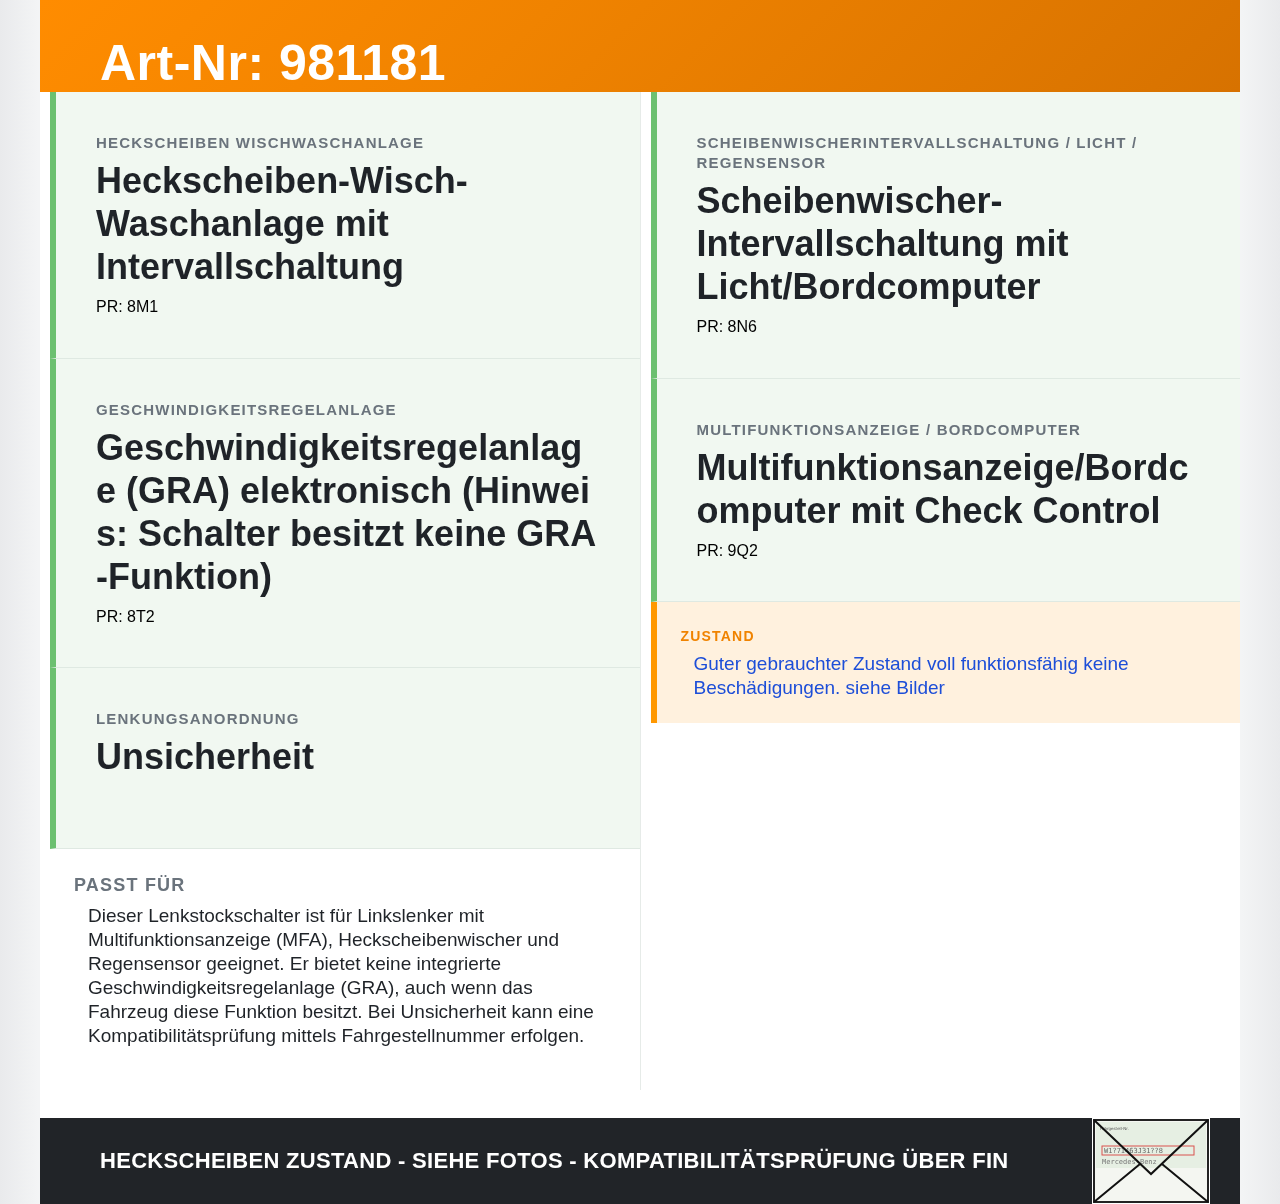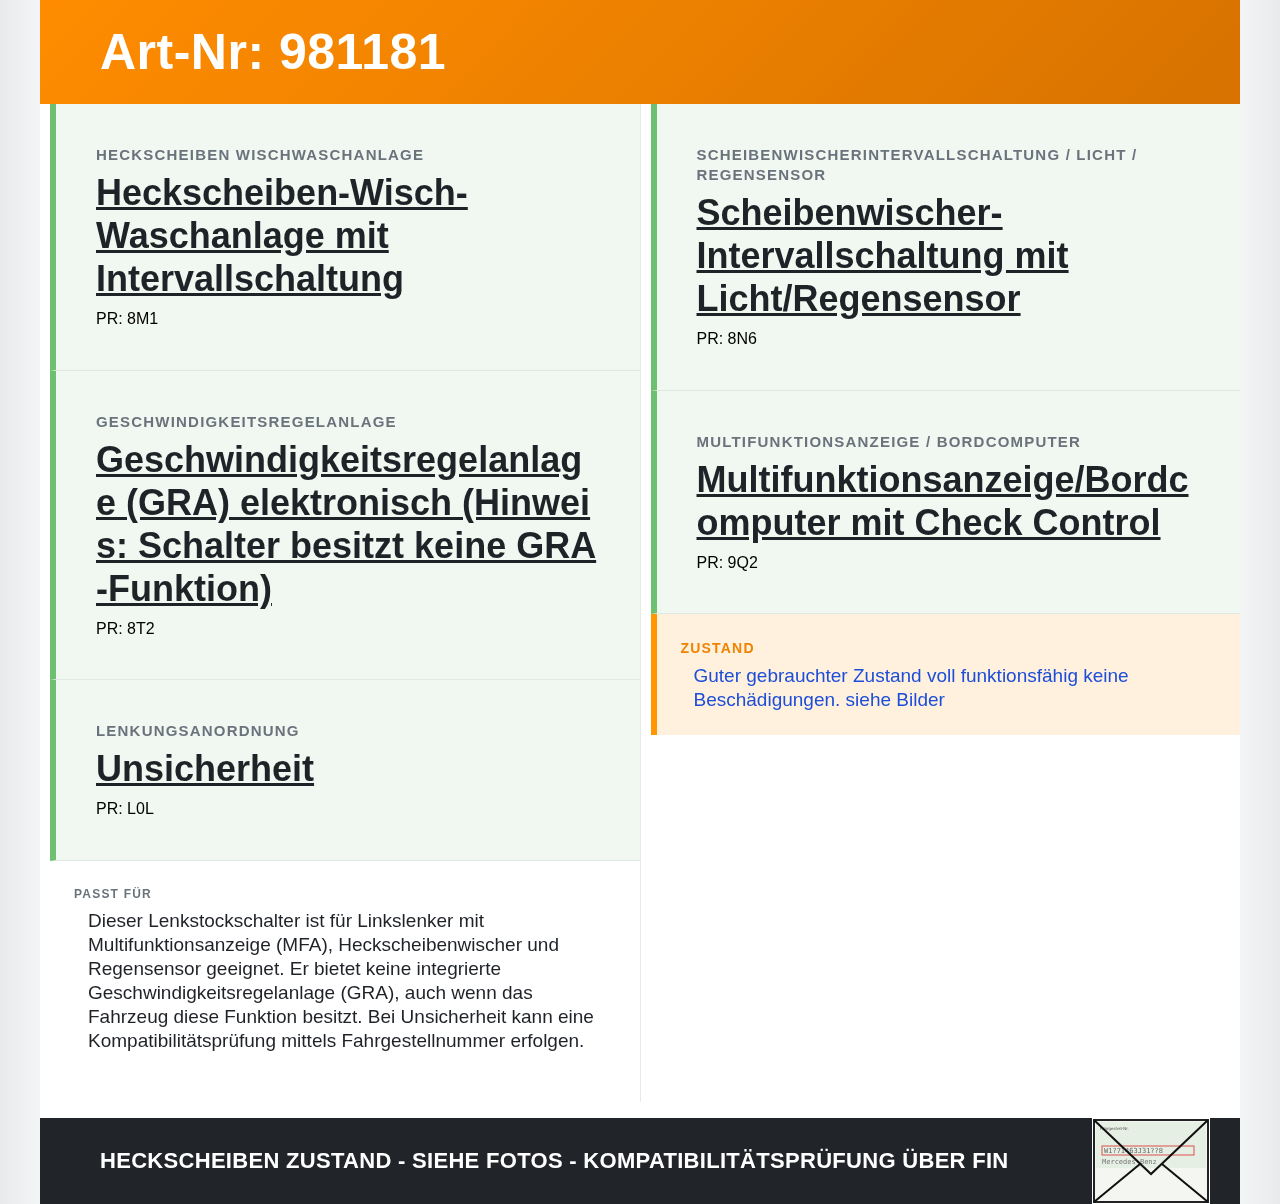--- a/index.html
+++ b/index.html
@@ -6,23 +6,23 @@
   body {
     width: 1280px; height: 1204px; overflow: hidden;
     background: linear-gradient(90deg, #e9eaec 0%, #f3f4f5 3%, #f3f4f5 97%, #e9eaec 100%);
     font-family: "Liberation Sans", "DejaVu Sans", sans-serif;
   }
   .page {
     position: absolute; left: 40px; top: 0; width: 1200px; height: 1204px;
     background: #ffffff;
   }
   .header {
-    height: 104px;
+    height: 92px;
     background: linear-gradient(135deg, #ff8c00 0%, #f08300 40%, #d77200 100%);
-    display: flex; align-items: center;
+    display: flex; align-items: flex-end;
   }
   .header h1 {
     margin: 0 0 0 60px; color: #ffffff; font-size: 50px; font-weight: 700;
     letter-spacing: 0.5px;
   }
   .cols { display: flex; }
   .col { width: 680px; padding-left: 10px; }
   .col.left { border-right: 1px solid #e6ebe8; }
   .feature {
     background: #f1f8f1;
@@ -30,35 +30,35 @@
     border-bottom: 1px solid #dfe9e2;
     padding: 41px 40px 40px 40px;
     box-sizing: border-box;
   }
   .cat {
     font-size: 15px; font-weight: 700; color: #6a737c; letter-spacing: 1.2px;
     text-transform: uppercase; line-height: 20px;
   }
   .title {
     font-size: 36px; font-weight: 700; color: #1f2328; line-height: 43px;
-    margin-top: 6px; word-break: break-all; text-decoration: underline;
+    margin-top: 6px; word-break: break-all;
   }
   .pr { font-size: 16px; color: #000000; margin-top: 10px; }
   .zustand {
     background: #fff1de; border-left: 6px solid #ff9800;
     padding: 26px 24px 24px 24px; height: 121px; box-sizing: border-box;
   }
   .zustand .zlabel {
     font-size: 14px; font-weight: 700; color: #f08300; letter-spacing: 1.2px;
   }
   .zustand .ztext {
     font-size: 19px; color: #1d4ed8; line-height: 24px; margin-top: 8px; margin-left: 13px;
   }
   .passt { padding: 26px 24px 24px 24px; height: 241px; box-sizing: border-box; }
-  .passt .plabel { font-size: 12px; font-weight: 700; color: #6a737c; letter-spacing: 1.2px; }
+  .passt .plabel { font-size: 18px; font-weight: 700; color: #6a737c; letter-spacing: 1.2px; }
   .passt .ptext { font-size: 19px; color: #1f2328; line-height: 24px; margin-top: 8px; margin-left: 14px; }
   .footer {
     position: absolute; left: 0; top: 1118px; width: 1200px; height: 86px;
     background: #212428; display: flex; align-items: center;
   }
   .footer .ftext {
     margin-left: 60px; color: #ffffff; font-size: 22px; font-weight: 700; letter-spacing: 0.3px;
   }
   .envelope {
     position: absolute; left: 1052px; top: 1118px; width: 118px; height: 86px;
@@ -81,32 +81,31 @@
         <div class="pr">PR: 8M1</div>
       </div>
       <div class="feature" style="height:309px">
         <div class="cat">GESCHWINDIGKEITSREGELANLAGE</div>
         <div class="title">Geschwindigkeitsregelanlage (GRA) elektronisch (Hinweis: Schalter besitzt keine GRA-Funktion)</div>
         <div class="pr">PR: 8T2</div>
       </div>
       <div class="feature" style="height:181px">
         <div class="cat">LENKUNGSANORDNUNG</div>
         <div class="title">Unsicherheit</div>
-        <div class="pr">PR: L0L</div>
       </div>
       <div class="passt">
         <div class="plabel">PASST FÜR</div>
         <div class="ptext">Dieser Lenkstockschalter ist für Linkslenker mit Multifunktionsanzeige (MFA), Heckscheibenwischer und Regensensor geeignet. Er bietet keine integrierte Geschwindigkeitsregelanlage (GRA), auch wenn das Fahrzeug diese Funktion besitzt. Bei Unsicherheit kann eine Kompatibilitätsprüfung mittels Fahrgestellnummer erfolgen.</div>
       </div>
     </div>
 
     <div class="col right">
       <div class="feature" style="height:287px">
         <div class="cat">SCHEIBENWISCHERINTERVALLSCHALTUNG / LICHT / REGENSENSOR</div>
-        <div class="title" style="word-break:normal">Scheibenwischer-Intervallschaltung mit Licht/Regensensor</div>
+        <div class="title" style="word-break:normal">Scheibenwischer-Intervallschaltung mit Licht/Bordcomputer</div>
         <div class="pr">PR: 8N6</div>
       </div>
       <div class="feature" style="height:223px">
         <div class="cat">MULTIFUNKTIONSANZEIGE / BORDCOMPUTER</div>
         <div class="title">Multifunktionsanzeige/Bordcomputer mit Check Control</div>
         <div class="pr">PR: 9Q2</div>
       </div>
       <div class="zustand">
         <div class="zlabel">ZUSTAND</div>
         <div class="ztext">Guter gebrauchter Zustand voll funktionsfähig keine Beschädigungen. siehe Bilder</div>

